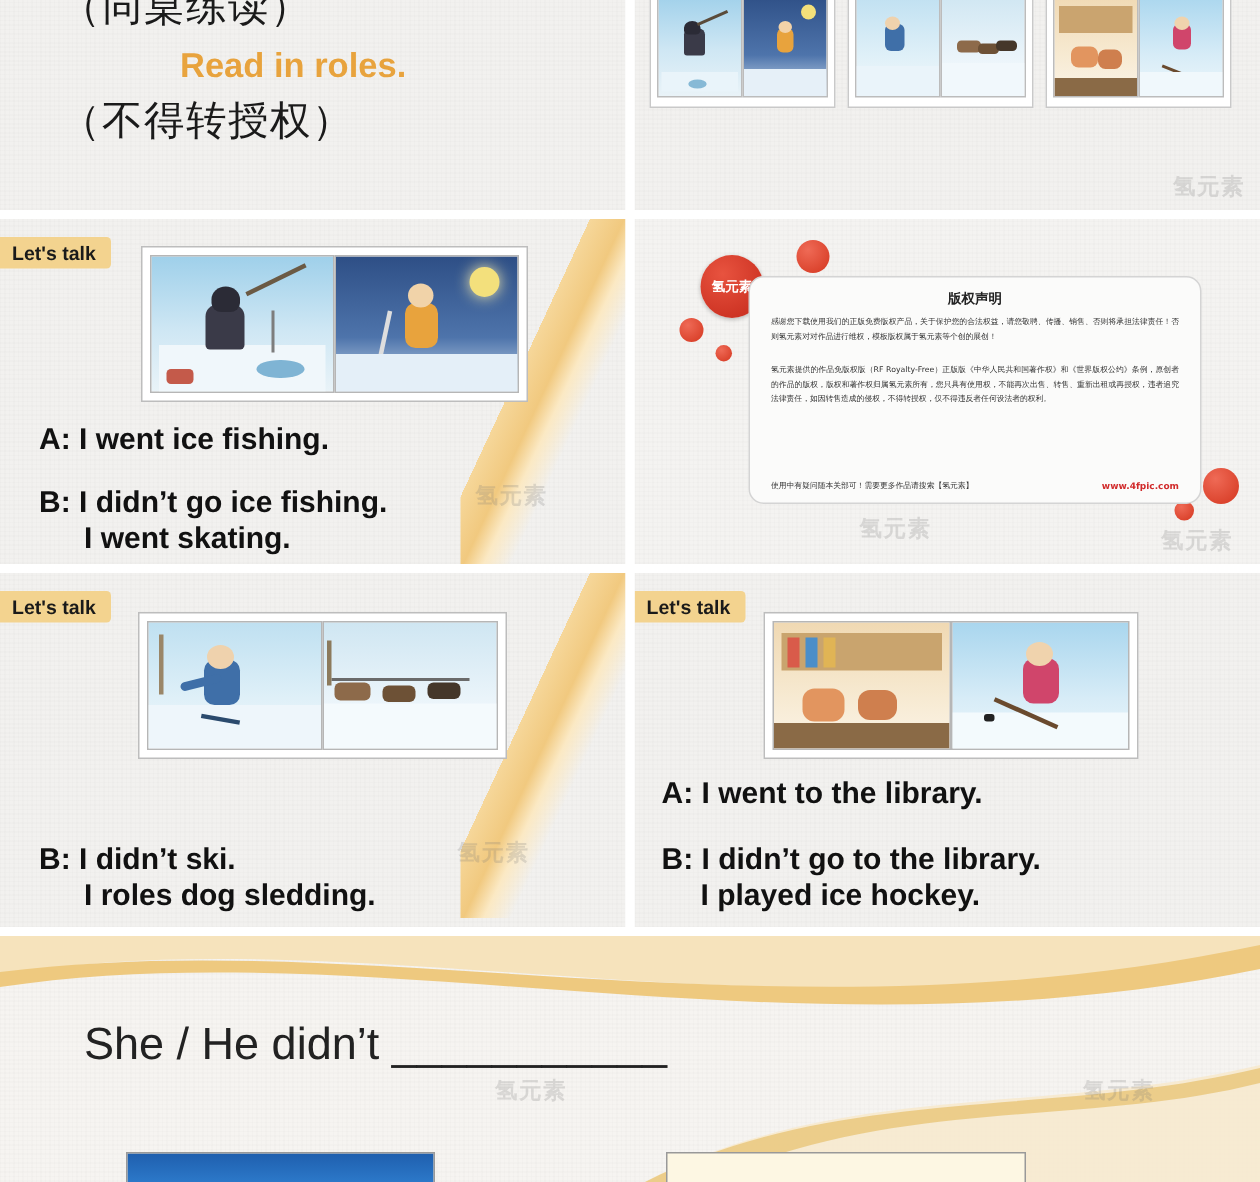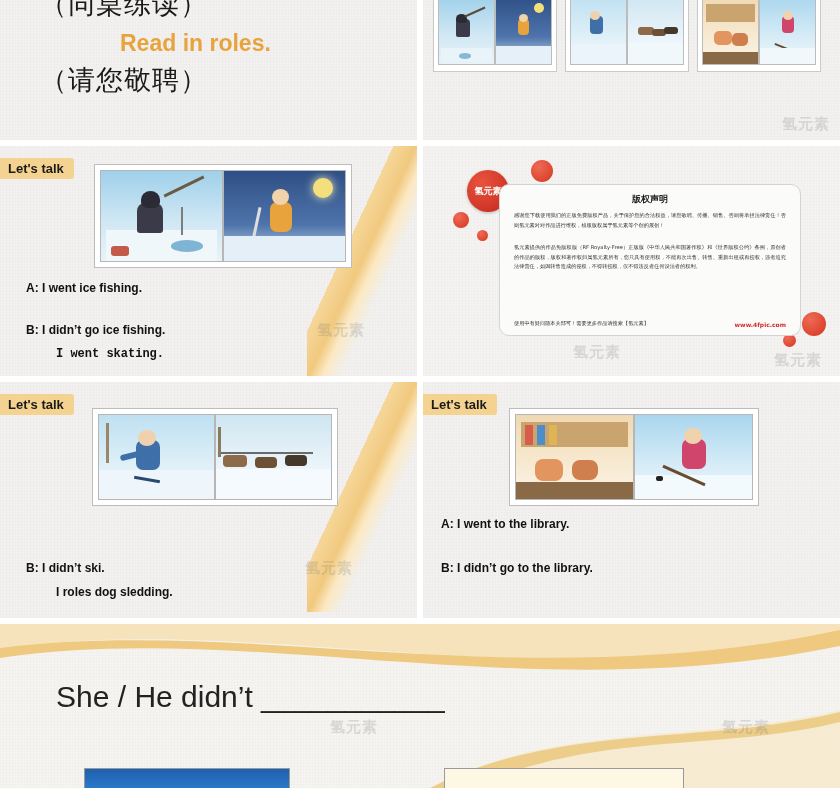--- a/index.html
+++ b/index.html
@@ -79,21 +79,21 @@
     position:absolute;left:0;top:12px;
     background:#f3d38f;color:#1a1a1a;font-weight:bold;font-size:13px;
     padding:3px 10px 3px 8px;border-radius:0 3px 3px 0;
   }
   .bookbox{
     position:absolute;border:1px solid #bdbdbd;background:#fff;
     box-sizing:border-box;
   }
   .book{position:absolute;left:5px;top:5px;right:5px;bottom:5px;display:flex;}
   .book > div{flex:1;position:relative;overflow:hidden;border:1px solid #b6b6b6;}
-  .dialog{position:absolute;font-size:12px;font-weight:bold;color:#111;line-height:1.35;}
+  .dialog{position:absolute;font-size:20px;font-weight:bold;color:#111;line-height:1.35;}
 
   
   #s4{left:423px;top:146px;width:417px;height:230px;background:#f4f3f1;}
   .cr-card{
     position:absolute;left:76px;top:38px;width:300px;height:150px;
     border:1px solid #d4d4d4;border-radius:10px;background:#fbfbfa;
   }
   .cr-title{position:absolute;left:0;right:0;top:8px;text-align:center;font-size:9px;font-weight:bold;color:#222;font-family:"DejaVu Sans",sans-serif;}
   .cr-p{position:absolute;left:14px;right:14px;font-size:5.2px;color:#333;line-height:1.85;text-align:justify;font-family:"DejaVu Sans",sans-serif;}
   .cr-foot{position:absolute;left:14px;bottom:8px;font-size:5.2px;color:#333;font-family:"DejaVu Sans",sans-serif;}
@@ -127,21 +127,21 @@
 </style>
 </head>
 <body>
 
 <div class="page">
 
   <div class="slide" id="s1">
     <div class="tex"></div>
     <div class="s1-line1">（同桌练读）</div>
     <div class="s1-line2">Read in roles.</div>
-    <div class="s1-line3">（请您敬聘）</div>
+    <div class="s1-line3">（不得转授权）</div>
   </div>
 
   <div class="slide" id="s2">
     <div class="tex"></div>
     <div class="thumbrow">
 
       <div class="thumb">
         <div class="bookmini">
           <div class="sc-ice">
             <div class="fig" style="left:30%;top:34%;width:14px;height:18px;background:#3a3a48;border-radius:4px 4px 2px 2px;"></div>
@@ -219,21 +219,21 @@
           <div class="fig" style="left:40%;top:20%;width:17px;height:16px;background:#f1d3a9;border-radius:50%;"></div>
           <div class="fig" style="left:22%;bottom:16%;width:66px;height:3px;background:#f5f5f5;transform:rotate(14deg);"></div>
           <div class="fig" style="left:26%;top:40%;width:3px;height:34px;background:#dedede;transform:rotate(12deg);"></div>
           <div class="fig" style="left:0;bottom:0;width:100%;height:28%;background:#e4eff8;"></div>
         </div>
       </div>
     </div>
 
     <div class="dialog" style="left:26px;top:134px;">A:  I went ice fishing.</div>
     <div class="dialog" style="left:26px;top:176px;">B:  I didn’t  go ice fishing.</div>
-    <div class="dialog" style="left:56px;top:200px;font-family:Liberation Mono, monospace;">I went skating.</div>
+    <div class="dialog" style="left:56px;top:200px;">I went skating.</div>
 
     <div class="wm" style="right:52px;bottom:36px;">氢元素</div>
   </div>
 
   <div class="slide" id="s4">
     <div class="tex"></div>
 
     <div class="bub" style="left:108px;top:14px;width:22px;height:22px;"></div>
     <div class="bub" style="left:30px;top:66px;width:16px;height:16px;"></div>
     <div class="bub" style="left:54px;top:84px;width:11px;height:11px;"></div>
@@ -306,20 +306,21 @@
           <div class="fig" style="left:40%;top:28%;width:24px;height:30px;background:#d0456b;border-radius:7px;"></div>
           <div class="fig" style="left:42%;top:16%;width:18px;height:16px;background:#f0d3ad;border-radius:50%;"></div>
           <div class="fig" style="left:22%;bottom:26%;width:46px;height:3px;background:#6a4a2e;transform:rotate(24deg);"></div>
           <div class="fig" style="left:18%;bottom:22%;width:7px;height:5px;background:#222;border-radius:2px;"></div>
         </div>
       </div>
     </div>
 
     <div class="dialog" style="left:18px;top:178px;">B: I didn’t  go to the library.</div>
     <div class="dialog" style="left:18px;top:134px;">A: I went to the library.</div>
+    <div class="dialog" style="left:44px;top:202px;">I played ice hockey.</div>
   </div>
 
   <div class="slide" id="s7">
     <div class="tex"></div>
     <svg class="swoosh" viewBox="0 0 840 164" preserveAspectRatio="none">
       <path d="M0,26 C240,-14 520,76 840,10 L840,0 L0,0 Z" fill="#f6e3bc"></path>
       <path d="M0,34 C250,-4 530,86 840,22 L840,6 C520,74 250,-8 0,24 Z" fill="#eec97f"></path>
       <path d="M430,164 C560,96 700,120 840,86 L840,164 Z" fill="#f7e9cd" opacity="0.85"></path>
       <path d="M470,164 C600,106 720,128 840,98 L840,88 C700,122 560,98 430,164 Z" fill="#e9c578" opacity="0.8"></path>
     </svg>

